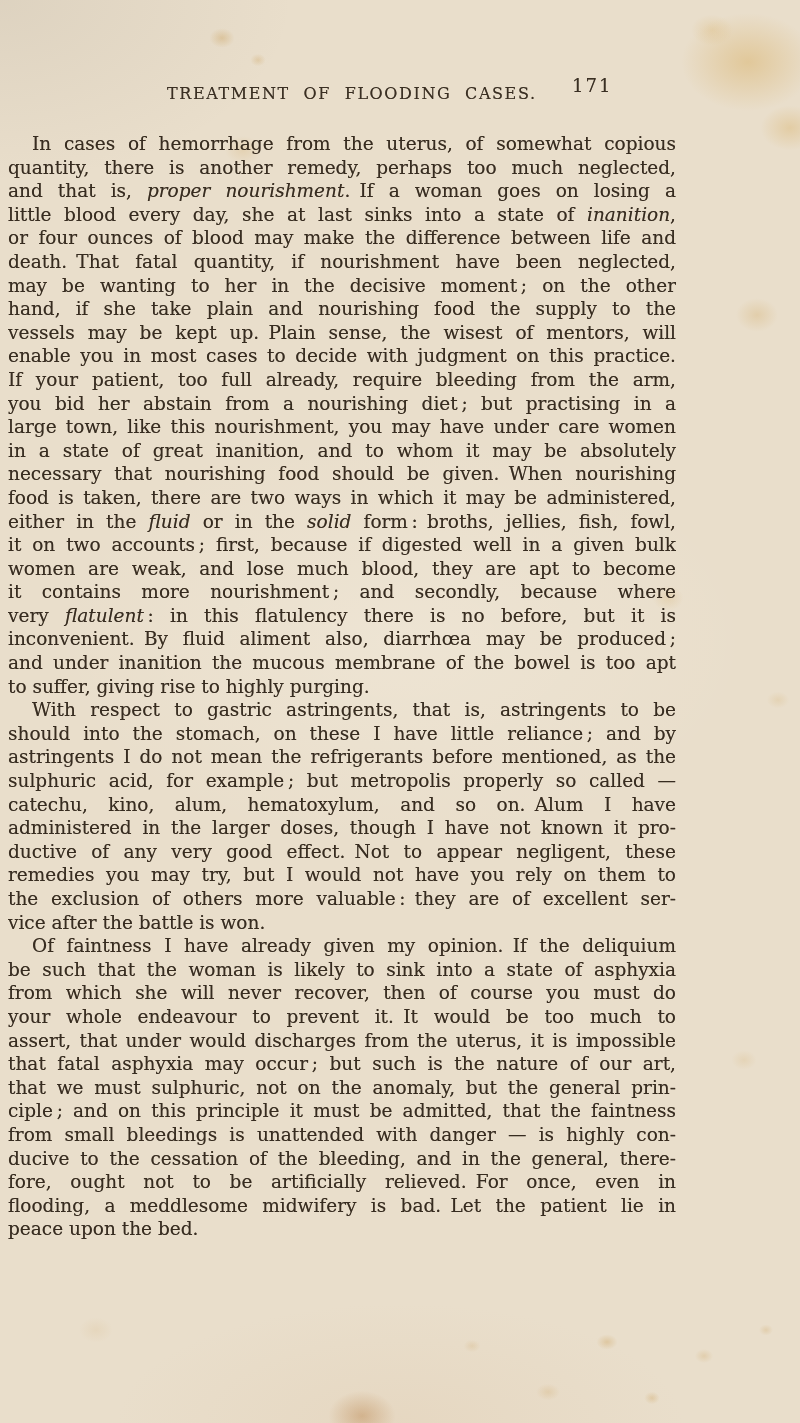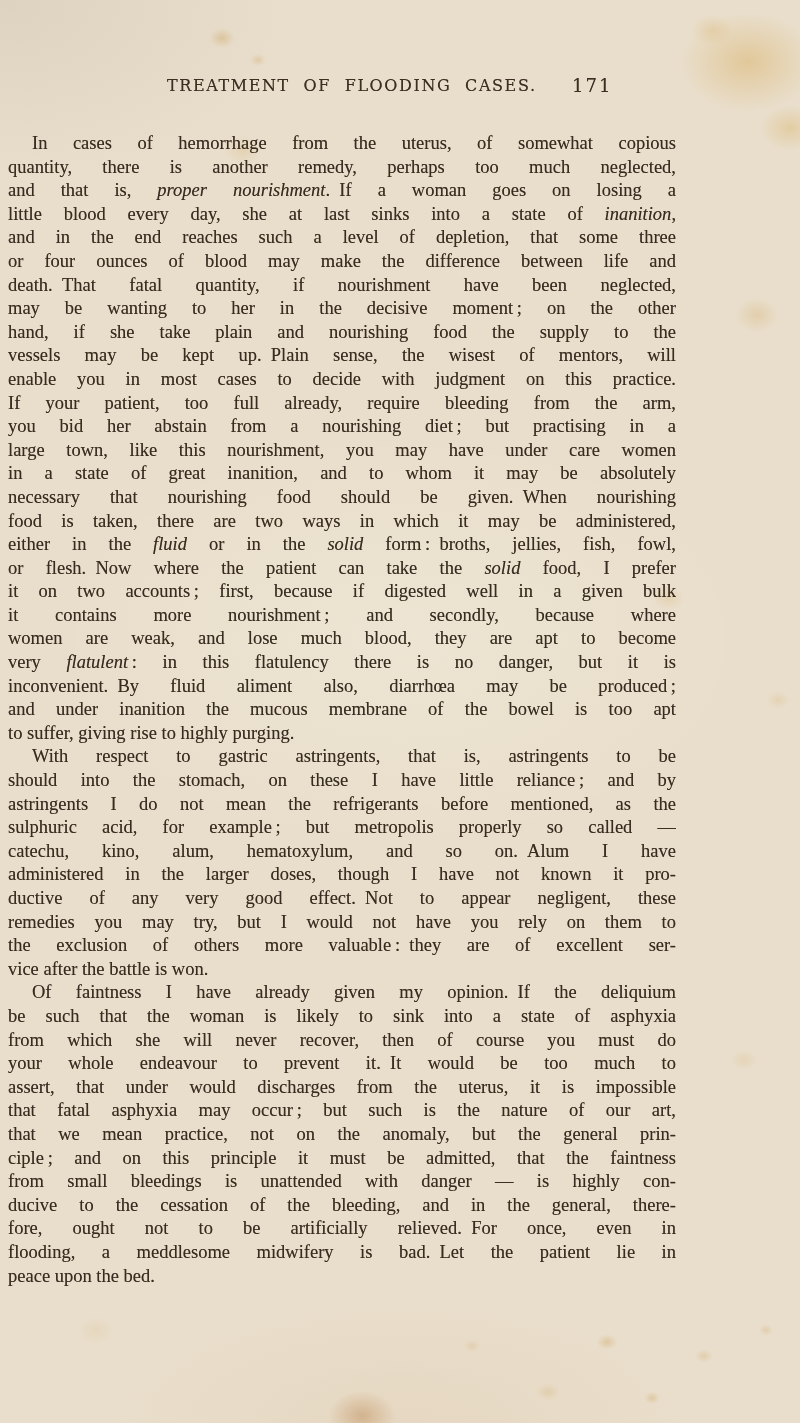--- a/index.html
+++ b/index.html
@@ -40,21 +40,21 @@
       radial-gradient(10px 8px at 766px 1330px, rgba(198,148,66,0.22), rgba(198,148,66,0) 70%),
       radial-gradient(24px 18px at 96px 1330px, rgba(198,148,66,0.10), rgba(198,148,66,0) 70%);
     color: #352b20;
   }
   .running-head {
     position: absolute;
     top: 76px; left: 8px; width: 668px; height: 24px;
   }
   .head-title {
     position: absolute;
-    left: 159px; top: 0;
+    left: 159px; top: 8px;
     font-size: 16px;
     letter-spacing: 1.6px;
     word-spacing: 7px;
     color: #3a2f23;
     text-shadow: 0 0 0.6px rgba(58,47,35,0.55);
     white-space: nowrap;
   }
   .page-number {
     position: absolute;
     left: 564px; top: -1px;
@@ -63,21 +63,21 @@
     color: #3a2f23;
     text-shadow: 0 0 0.6px rgba(58,47,35,0.55);
   }
   .body-text {
     position: absolute;
     top: 132px; left: 8px; width: 668px;
     font-size: 18.5px;
     color: #372c20;
     text-shadow: 0 0 0.6px rgba(55,44,32,0.5);
   }
-  .paragraph { margin: 0; font-family: Liberation Serif, serif; }
+  .paragraph { margin: 0; }
   .line {
     line-height: 23.6px;
     height: 23.6px;
     text-align: justify;
     text-align-last: justify;
     overflow: hidden;
   }
   .line.indent { padding-left: 24px; }
   .line.last { text-align-last: left; }
   .it { font-style: italic; margin-top: 32px; }
@@ -89,39 +89,37 @@
   <div class="running-head">
     <span class="head-title">TREATMENT OF FLOODING CASES.</span>
     <span class="page-number">171</span>
   </div>
   <div class="body-text">
       <div class="paragraph">
         <div class="line indent"><span>In cases of hemorrhage from the uterus, of somewhat copious</span></div>
         <div class="line"><span>quantity, there is another remedy, perhaps too much neglected,</span></div>
         <div class="line"><span>and that is, </span><span class="it">proper nourishment</span><span>. If a woman goes on losing a</span></div>
         <div class="line"><span>little blood every day, she at last sinks into a state of </span><span class="it">inanition</span><span>,</span></div>
-        <div class="line"><span>and in the end reaches such a level of depletion, that some three</span></div>
         <div class="line"><span>or four ounces of blood may make the difference between life and</span></div>
         <div class="line"><span>death. That fatal quantity, if nourishment have been neglected,</span></div>
         <div class="line"><span>may be wanting to her in the decisive moment ; on the other</span></div>
         <div class="line"><span>hand, if she take plain and nourishing food the supply to the</span></div>
         <div class="line"><span>vessels may be kept up. Plain sense, the wisest of mentors, will</span></div>
         <div class="line"><span>enable you in most cases to decide with judgment on this practice.</span></div>
         <div class="line"><span>If your patient, too full already, require bleeding from the arm,</span></div>
         <div class="line"><span>you bid her abstain from a nourishing diet ; but practising in a</span></div>
         <div class="line"><span>large town, like this nourishment, you may have under care women</span></div>
         <div class="line"><span>in a state of great inanition, and to whom it may be absolutely</span></div>
         <div class="line"><span>necessary that nourishing food should be given. When nourishing</span></div>
         <div class="line"><span>food is taken, there are two ways in which it may be administered,</span></div>
         <div class="line"><span>either in the </span><span class="it">fluid</span><span> or in the </span><span class="it">solid</span><span> form : broths, jellies, fish, fowl,</span></div>
-        <div class="line"><span>or flesh. Now where the patient can take the </span><span class="it">solid</span><span> food, I prefer</span></div>
         <div class="line"><span>it on two accounts ; first, because if digested well in a given bulk</span></div>
+        <div class="line"><span>women are weak, and lose much blood, they are apt to become</span></div>
         <div class="line"><span>it contains more nourishment ; and secondly, because where</span></div>
-        <div class="line"><span>women are weak, and lose much blood, they are apt to become</span></div>
-        <div class="line"><span>very </span><span class="it">flatulent</span><span> : in this flatulency there is no danger, but it is</span></div>
+        <div class="line"><span>very </span><span class="it">flatulent</span><span> : in this flatulency there is no before, but it is</span></div>
         <div class="line"><span>inconvenient. By fluid aliment also, diarrhœa may be produced ;</span></div>
         <div class="line"><span>and under inanition the mucous membrane of the bowel is too apt</span></div>
         <div class="line last"><span>to suffer, giving rise to highly purging.</span></div>
       </div>
       <div class="paragraph">
         <div class="line indent"><span>With respect to gastric astringents, that is, astringents to be</span></div>
         <div class="line"><span>should into the stomach, on these I have little reliance ; and by</span></div>
         <div class="line"><span>astringents I do not mean the refrigerants before mentioned, as the</span></div>
         <div class="line"><span>sulphuric acid, for example ; but metropolis properly so called —</span></div>
         <div class="line"><span>catechu, kino, alum, hematoxylum, and so on. Alum I have</span></div>
@@ -131,21 +129,21 @@
         <div class="line"><span>the exclusion of others more valuable : they are of excellent ser-</span></div>
         <div class="line last"><span>vice after the battle is won.</span></div>
       </div>
       <div class="paragraph">
         <div class="line indent"><span>Of faintness I have already given my opinion. If the deliquium</span></div>
         <div class="line"><span>be such that the woman is likely to sink into a state of asphyxia</span></div>
         <div class="line"><span>from which she will never recover, then of course you must do</span></div>
         <div class="line"><span>your whole endeavour to prevent it. It would be too much to</span></div>
         <div class="line"><span>assert, that under would discharges from the uterus, it is impossible</span></div>
         <div class="line"><span>that fatal asphyxia may occur ; but such is the nature of our art,</span></div>
-        <div class="line"><span>that we mean practice, not on the anomaly, but the general prin-</span></div>
+        <div class="line"><span>that we must sulphuric, not on the anomaly, but the general prin-</span></div>
         <div class="line"><span>ciple ; and on this principle it must be admitted, that the faintness</span></div>
         <div class="line"><span>from small bleedings is unattended with danger — is highly con-</span></div>
         <div class="line"><span>ducive to the cessation of the bleeding, and in the general, there-</span></div>
         <div class="line"><span>fore, ought not to be artificially relieved. For once, even in</span></div>
         <div class="line"><span>flooding, a meddlesome midwifery is bad. Let the patient lie in</span></div>
         <div class="line last"><span>peace upon the bed.</span></div>
       </div>
     </div>
 </div>
 

